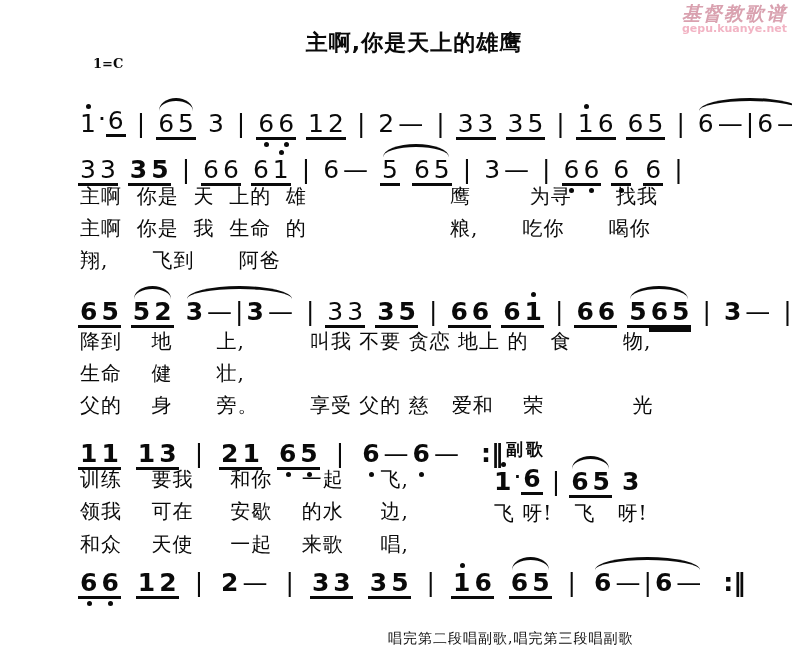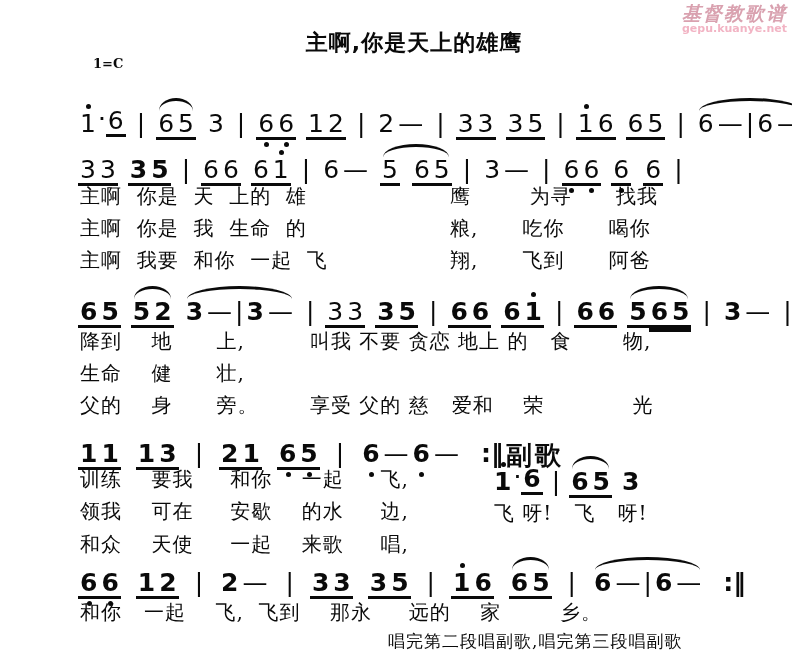--- a/index.html
+++ b/index.html
@@ -46,25 +46,25 @@
   .spc{display:inline-block;width:12px;}
   
   .lyric{
     position:absolute;left:80px;font-size:20px;white-space:pre;letter-spacing:1px;
     font-family:"DejaVu Serif",serif;
   }
   .two-col{display:flex;}
   .colA > .lcol{display:inline-block;width:370px;}
   .colB > .lcol{display:inline-block;width:230px;}
   .chorus-label{
-    position:absolute;top:438px;left:506px;font-size:26px;letter-spacing:3px;
+    position:absolute;top:438px;left:506px;font-size:17px;letter-spacing:3px;
     font-family:"DejaVu Serif",serif;font-weight:bold;
   }
   .footer{
-    position:absolute;top:630px;left:388px;font-size:17px;letter-spacing:1px;
+    position:absolute;top:630px;left:388px;font-size:14px;letter-spacing:1px;
     font-family:"DejaVu Serif",serif;
   }
 </style>
 </head>
 <body>
 
 <div class="page">
 
   <div class="watermark">
     <div class="wm1" style="color:#d08a9c">基督教歌谱</div>
@@ -167,21 +167,20 @@
 
   <div class="lyric two-col colA" style="top:183px">
     <span class="lcol">主啊  你是  天  上的  雄</span>
     <span class="rcol">鹰        为寻      找我</span>
   </div>
   <div class="lyric two-col colA" style="top:215px">
     <span class="lcol">主啊  你是  我  生命  的</span>
     <span class="rcol">粮,      吃你      喝你</span>
   </div>
   <div class="lyric two-col colA" style="top:247px">
-    <span class="lcol">主啊  我要  和你  一起  飞</span>
     <span class="rcol">翔,      飞到      阿爸</span>
   </div>
 
   <div class="music" style="top:285px"><span class="grp">
         <span class="note u1 b">6</span>
         <span class="note u1 b">5</span>
       </span><span class="grp arc">
         <span class="note u1 b">5</span>
         <span class="note u1 b">2</span>
       </span><span class="grp arc">
@@ -312,17 +311,16 @@
       </span><span class="grp arc">
         <span class="note b">6</span>
         <span class="note">—</span>
         <span class="note bar">|</span>
         <span class="note b">6</span>
         <span class="note">—</span>
       </span><span class="grp">
         <span class="note rep">:‖</span>
       </span></div>
 
-  <div class="lyric" style="top:599px">和你   一起    飞,  飞到    那永     远的    家        乡。</div>
 
   <div class="footer">唱完第二段唱副歌,唱完第三段唱副歌</div>
 
 </div>
 
 </body></html>

